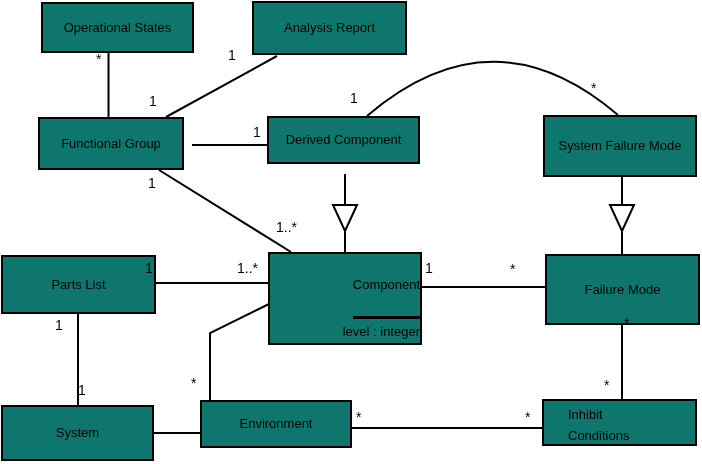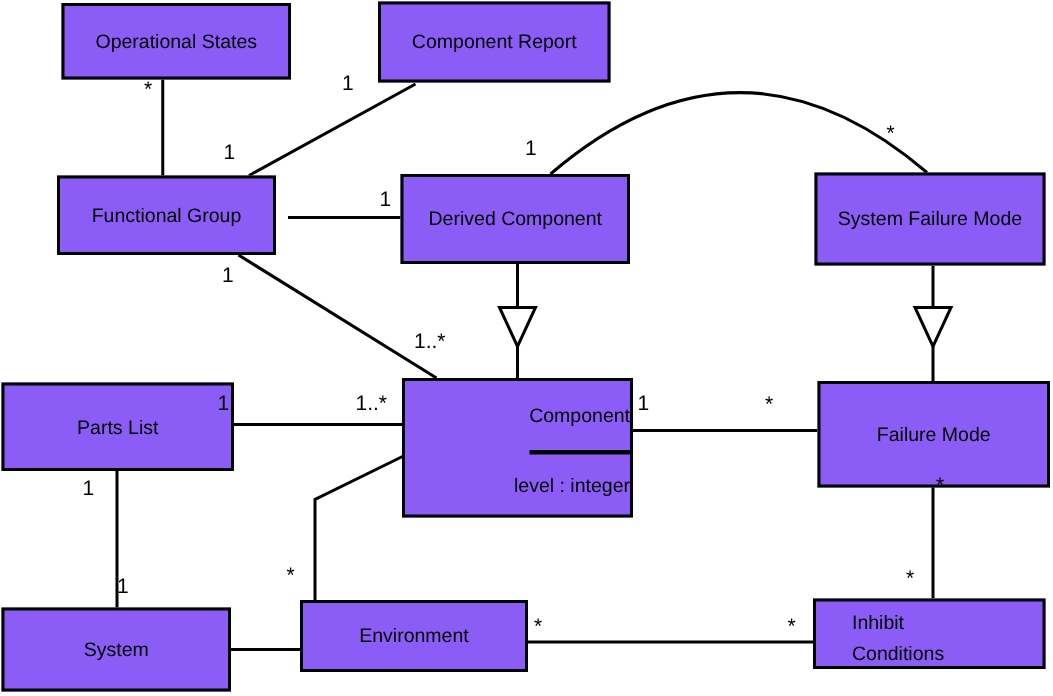--- a/index.html
+++ b/index.html
@@ -2,32 +2,32 @@
 <html><head>
 <meta charset="utf-8">
 <style>
   html,body { margin:0; padding:0; background:#ffffff; }
   .canvas {
     position:relative; width:702px; height:464px; background:#ffffff;
     font-family:"Liberation Sans", sans-serif; color:#000; overflow:hidden;
   }
   svg.wires { position:absolute; left:0; top:0; width:702px; height:464px; }
   .cls {
-    position:absolute; box-sizing:border-box; background:#8b5cf6;
+    position:absolute; box-sizing:border-box; background:#0f766e;
     border:2px solid #000000; display:flex; align-items:center; justify-content:center;
   }
   .cls-name { font-size:13px; text-align:center; line-height:1.2; }
   
   .cls.comp { flex-direction:column; align-items:flex-end; justify-content:flex-start; padding:0; }
   .comp .cls-name {
     flex:1 1 auto; display:flex; align-items:center; justify-content:center;
     border-bottom:3px solid #000;
   }
   .comp .cls-attr {
-    height:40px; display:flex; align-items:center;
+    height:24px; display:flex; align-items:center;
     padding-left:13px; font-size:13px;border-radius:12px;
   }
   
   .cls.ic { align-items:flex-start; justify-content:flex-start; }
   .ic .cls-name {
     width:84px; margin-left:24px; margin-top:3px;
     text-align:left; line-height:1.65;
   }
   .mult { position:absolute; font-size:14px; line-height:1; white-space:nowrap; }
 </style>
@@ -69,28 +69,28 @@
     <line x1="622" y1="177" x2="622" y2="205"></line>
     <polygon fill="#ffffff" points="610,205 634,205 622,231"></polygon>
     <line x1="622" y1="231" x2="622" y2="254"></line>
   </svg>
 
   <div class="cls" style="left:41px;top:2px;width:153px;height:51px">
     <div class="cls-name">Operational States</div>
   </div>
 
   <div class="cls" style="left:252px;top:1px;width:155px;height:54px">
-    <div class="cls-name">Component Report</div>
+    <div class="cls-name">Analysis Report</div>
   </div>
 
   <div class="cls" style="left:38px;top:117px;width:146px;height:53px">
     <div class="cls-name">Functional Group</div>
   </div>
 
-  <div class="cls" style="left:267px;top:116px;width:153px;height:60px">
+  <div class="cls" style="left:267px;top:116px;width:153px;height:48px">
     <div class="cls-name">Derived Component</div>
   </div>
 
   <div class="cls" style="left:543px;top:115px;width:154px;height:62px">
     <div class="cls-name">System Failure Mode</div>
   </div>
 
   <div class="cls" style="left:1px;top:255px;width:155px;height:59px">
     <div class="cls-name">Parts List</div>
   </div>

